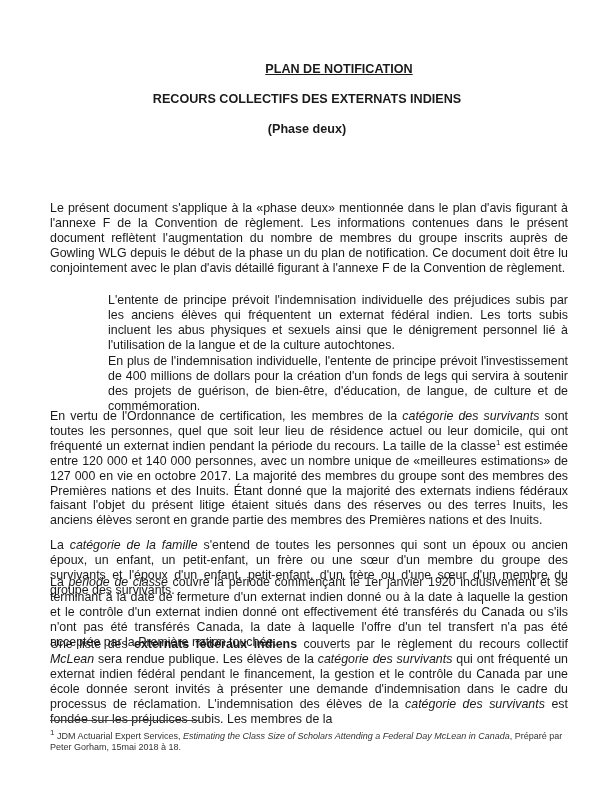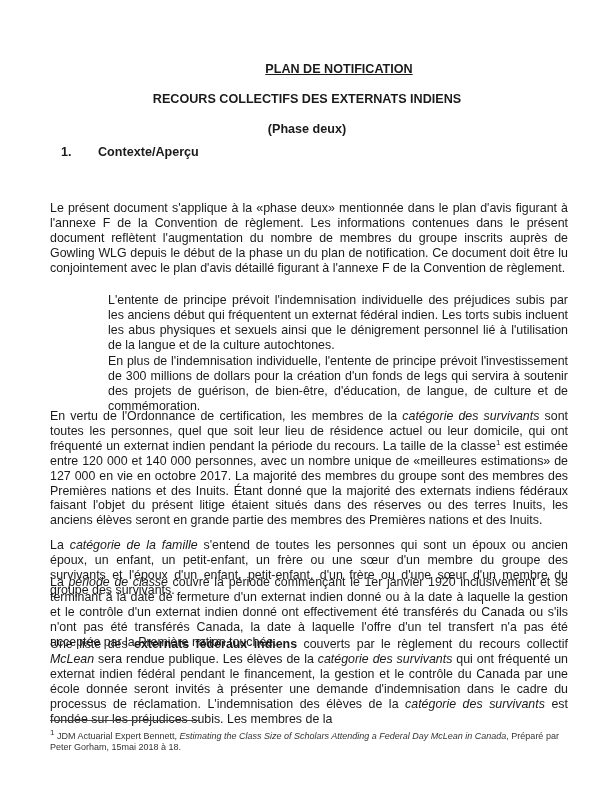--- a/index.html
+++ b/index.html
@@ -45,35 +45,32 @@
   }
 </style>
 </head>
 <body>
 
 <div class="page">
   <div class="title t1">PLAN DE NOTIFICATION</div>
   <div class="title t3">(Phase deux)</div>
   <div class="title t2">RECOURS COLLECTIFS DES EXTERNATS INDIENS</div>
 
-  <div class="section">
-    <span class="num">1.</span><span>Contexte/Aperçu</span>
-  </div>
 
   <p class="para p1">Le présent document s'applique à la «phase deux» mentionnée dans le plan d'avis figurant à l'annexe F de la Convention de règlement. Les informations contenues dans le présent document reflètent l'augmentation du nombre de membres du groupe inscrits auprès de Gowling WLG depuis le début de la phase un du plan de notification. Ce document doit être lu conjointement avec le plan d'avis détaillé figurant à l'annexe F de la Convention de règlement.</p>
 
 
-  <p class="para indent p3">L'entente de principe prévoit l'indemnisation individuelle des préjudices subis par les anciens début qui fréquentent un externat fédéral indien. Les torts subis incluent les abus physiques et sexuels ainsi que le dénigrement personnel lié à l'utilisation de la langue et de la culture autochtones.</p>
+  <p class="para indent p3">L'entente de principe prévoit l'indemnisation individuelle des préjudices subis par les anciens élèves qui fréquentent un externat fédéral indien. Les torts subis incluent les abus physiques et sexuels ainsi que le dénigrement personnel lié à l'utilisation de la langue et de la culture autochtones.</p>
 
-  <p class="para indent p4">En plus de l'indemnisation individuelle, l'entente de principe prévoit l'investissement de 300 millions de dollars pour la création d'un fonds de legs qui servira à soutenir des projets de guérison, de bien-être, d'éducation, de langue, de culture et de commémoration.</p>
+  <p class="para indent p4">En plus de l'indemnisation individuelle, l'entente de principe prévoit l'investissement de 400 millions de dollars pour la création d'un fonds de legs qui servira à soutenir des projets de guérison, de bien-être, d'éducation, de langue, de culture et de commémoration.</p>
 
   <p class="para p5"><span>En vertu de l'Ordonnance de certification, les membres de la </span><b class="bi">catégorie des survivants</b><span> sont toutes les personnes, quel que soit leur lieu de résidence actuel ou leur domicile, qui ont fréquenté un externat indien pendant la période du recours. La taille de la classe</span><sup>1</sup><span> est estimée entre 120 000 et 140 000 personnes, avec un nombre unique de «meilleures estimations» de 127 000 en vie en octobre 2017. La majorité des membres du groupe sont des membres des Premières nations et des Inuits. Étant donné que la majorité des externats indiens fédéraux faisant l'objet du présent litige étaient situés dans des réserves ou des terres Inuits, les anciens élèves seront en grande partie des membres des Premières nations et des Inuits.</span></p>
 
   <p class="para p6"><span>La </span><b class="bi">catégorie de la famille</b><span> s'entend de toutes les personnes qui sont un époux ou ancien époux, un enfant, un petit-enfant, un frère ou une sœur d'un membre du groupe des survivants et l'époux d'un enfant, petit-enfant, d'un frère ou d'une sœur d'un membre du groupe des survivants.</span></p>
 
   <p class="para p7"><span>La </span><b class="bi">période de classe</b><span> couvre la période commençant le 1er janvier 1920 inclusivement et se terminant à la date de fermeture d'un externat indien donné ou à la date à laquelle la gestion et le contrôle d'un externat indien donné ont effectivement été transférés du Canada ou s'ils n'ont pas été transférés Canada, la date à laquelle l'offre d'un tel transfert n'a pas été acceptée par la Première nation touchée.</span></p>
 
   <p class="para p8"><span>Une liste des </span><b>externats fédéraux indiens</b><span> couverts par le règlement du recours collectif </span><i>McLean</i><span> sera rendue publique. Les élèves de la </span><b class="bi">catégorie des survivants</b><span> qui ont fréquenté un externat indien fédéral pendant le financement, la gestion et le contrôle du Canada par une école donnée seront invités à présenter une demande d'indemnisation dans le cadre du processus de réclamation. L'indemnisation des élèves de la </span><b class="bi">catégorie des survivants</b><span> est fondée sur les préjudices subis. Les membres de la</span></p>
 
   <div class="rule"></div>
 
-  <p class="footnote"><sup>1</sup><span> JDM Actuarial Expert Bennett, </span><i>Estimating the Class Size of Scholars Attending a Federal Day McLean in Canada</i><span>, Préparé par Peter Gorham, 15mai 2018 à 18.</span></p>
+  <p class="footnote"><sup>1</sup><span> JDM Actuarial Expert Services, </span><i>Estimating the Class Size of Scholars Attending a Federal Day McLean in Canada</i><span>, Préparé par Peter Gorham, 15mai 2018 à 18.</span></p>
 </div>
 
 </body></html>

